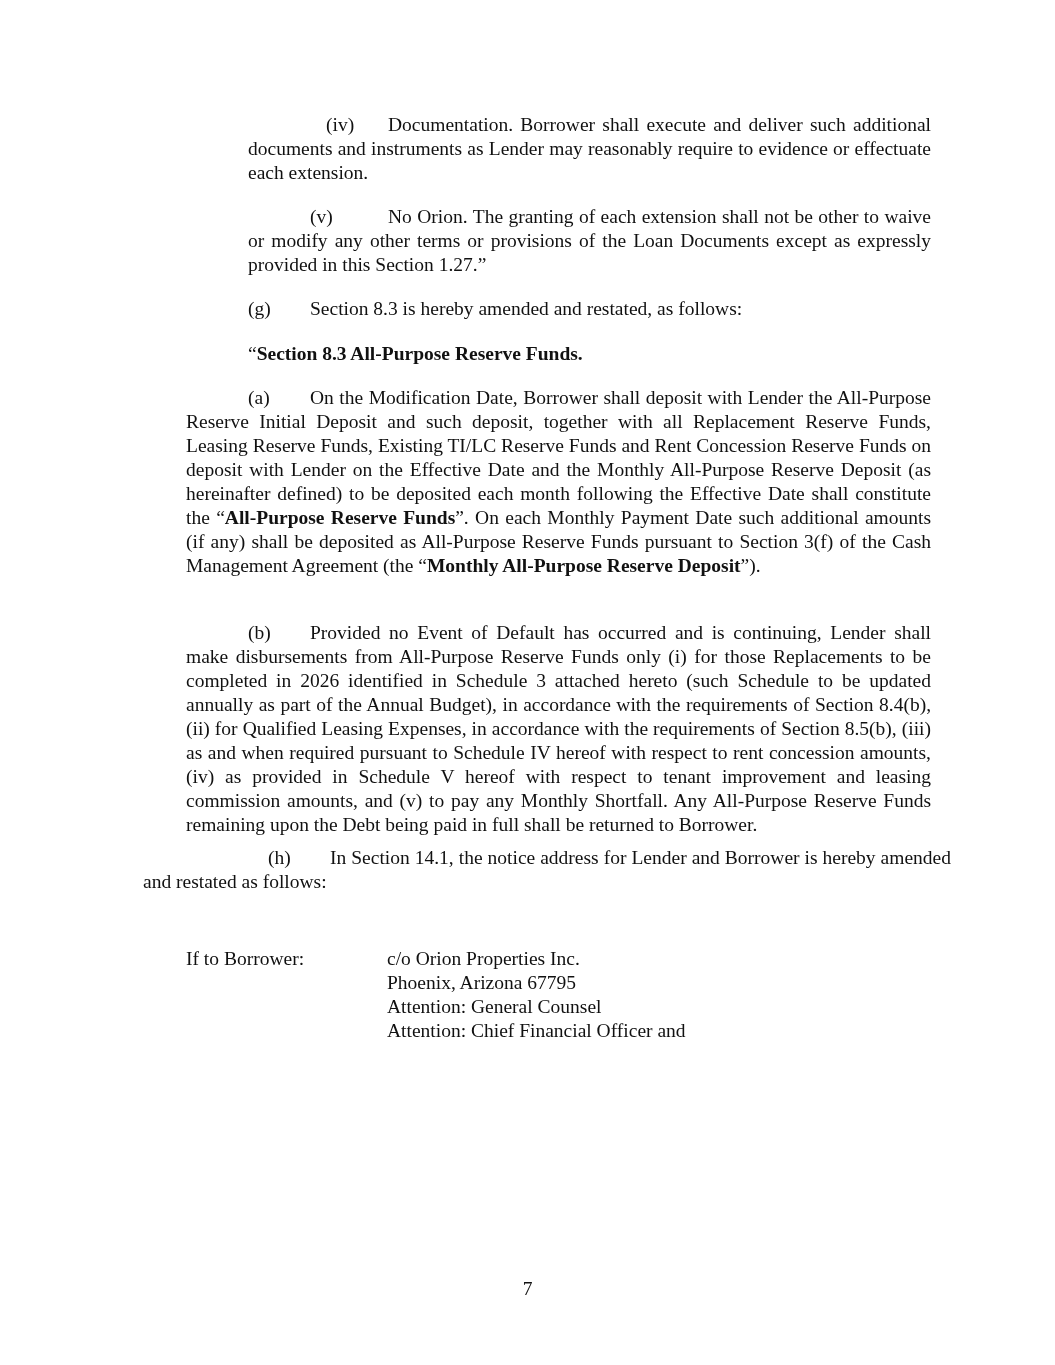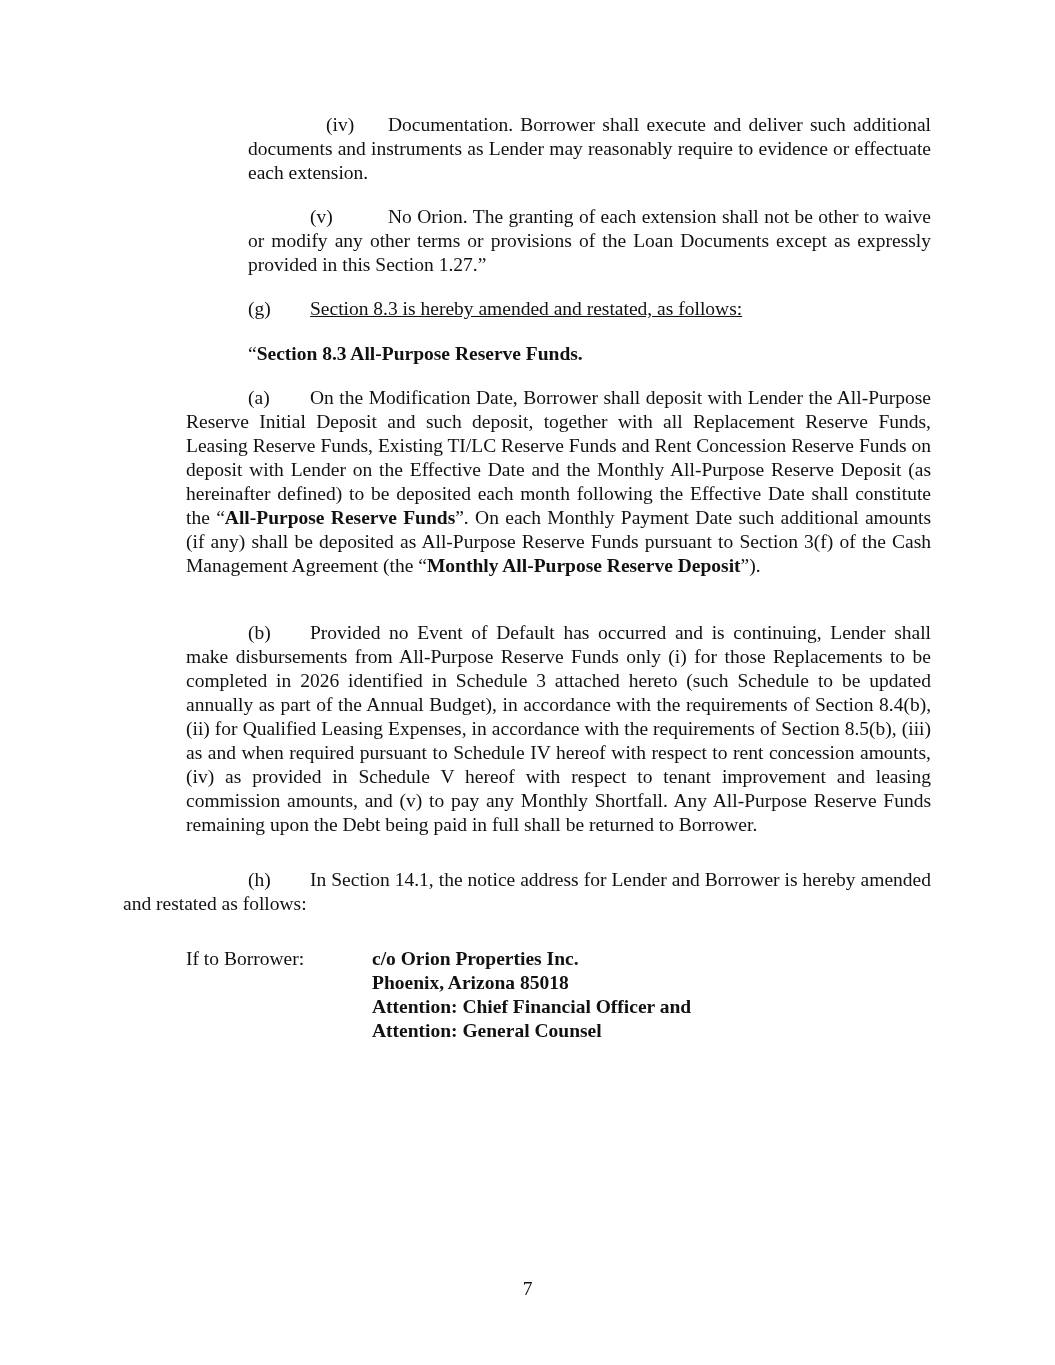--- a/index.html
+++ b/index.html
@@ -10,44 +10,44 @@
   }
   .u { text-underline-offset: 2px; text-decoration-thickness: 1px; }
   .b { font-weight: bold; }
   .para { position: absolute; text-align: justify; margin: 0; }
   .ind1 { left: 248px; width: 683px; }
   .ind0 { left: 186px; width: 745px; }
   .full { left: 123px; width: 808px; }
   .tab { display: inline-block; }
   .addr { position: absolute; left: 186px; top: 947px; }
   .addr-label { position: absolute; left: 0; top: 0; white-space: nowrap; }
-  .addr-lines { position: absolute; left: 186px; top: 0; white-space: nowrap; font-weight: bold; }
+  .addr-lines { position: absolute; left: 201px; top: 0; white-space: nowrap; }
   .addr-lines div { height: 24px; }
   .page-num { position: absolute; left: 0; width: 1055px; top: 1277px; text-align: center; }
 </style>
 </head>
 <body>
 
 <p class="para ind1" style="top:113px;"><span class="tab" style="width:62px;margin-left:78px;">(iv)</span><span class="u">Documentation</span><span>. Borrower shall execute and deliver such additional documents and instruments as Lender may reasonably require to evidence or effectuate each extension.</span></p>
 
 <p class="para ind1" style="top:205px;"><span class="tab" style="width:78px;margin-left:62px;">(v)</span><span class="u">No Orion</span><span>.  The granting of each extension shall not be other to waive or modify any other terms or provisions of the Loan Documents except as expressly provided in this </span><span class="u">Section 1.27</span><span>.”</span></p>
 
-<p class="para ind1" style="top:297px;text-decoration:underline;"><span class="tab" style="width:62px;">(g)</span><span>Section 8.3 is hereby amended and restated, as follows:</span></p>
+<p class="para ind1" style="top:297px;"><span class="tab" style="width:62px;">(g)</span><span>Section 8.3 is hereby amended and restated, as follows:</span></p>
 
 <p class="para ind1" style="top:342px;"><span>“</span><span class="b">Section 8.3 All-Purpose Reserve Funds.</span></p>
 
 <p class="para ind0" style="top:386px;"><span class="tab" style="width:62px;margin-left:62px;">(a)</span><span>On the Modification Date, Borrower shall deposit with Lender the All-Purpose Reserve Initial Deposit and such deposit, together with all Replacement Reserve Funds, Leasing Reserve Funds, Existing TI/LC Reserve Funds and Rent Concession Reserve Funds on deposit with Lender on the Effective Date and the Monthly All-Purpose Reserve Deposit (as hereinafter defined) to be deposited each month following the Effective Date shall constitute the “</span><span class="b">All-Purpose Reserve Funds</span><span>”.  On each Monthly Payment Date such additional amounts (if any) shall be deposited as All-Purpose Reserve Funds pursuant to Section 3(f) of the Cash Management Agreement (the “</span><span class="b">Monthly All-Purpose Reserve Deposit</span><span>”).</span></p>
 
 <p class="para ind0" style="top:621px;"><span class="tab" style="width:62px;margin-left:62px;">(b)</span><span>Provided no Event of Default has occurred and is continuing, Lender shall make disbursements from All-Purpose Reserve Funds only (i) for those Replacements to be completed in 2026 identified in </span><span class="u">Schedule 3</span><span> attached hereto (such Schedule to be updated annually as part of the Annual Budget), in accordance with the requirements of </span><span class="u">Section 8.4(b)</span><span>, (ii) for Qualified Leasing Expenses, in accordance with the requirements of </span><span class="u">Section 8.5(b)</span><span>, (iii) as and when required pursuant to </span><span class="u">Schedule IV</span><span> hereof with respect to rent concession amounts, (iv) as provided in </span><span class="u">Schedule V</span><span> hereof with respect to tenant improvement and leasing commission amounts, and (v) to pay any Monthly Shortfall. Any All-Purpose Reserve Funds remaining upon the Debt being paid in full shall be returned to Borrower.</span></p>
 
-<p class="para full" style="top:868px;"><span class="tab" style="width:62px;margin-left:125px;">(h)</span><span>In Section 14.1, the notice address for Lender and Borrower is hereby amended and restated as follows:</span></p>
+<p class="para full" style="top:846px;margin-left:20px;"><span class="tab" style="width:62px;margin-left:125px;">(h)</span><span>In Section 14.1, the notice address for Lender and Borrower is hereby amended and restated as follows:</span></p>
 
 <div class="addr">
   <div class="addr-label">If to Borrower:</div>
   <div class="addr-lines">
     <div>c/o Orion Properties Inc.</div>
-    <div>Phoenix, Arizona 85018</div>
+    <div>Phoenix, Arizona 67795</div>
+    <div>Attention: General Counsel</div>
     <div>Attention: Chief Financial Officer and</div>
-    <div>Attention: General Counsel</div>
   </div>
 </div>
 
 <div class="page-num">7</div>
 
 </body></html>

